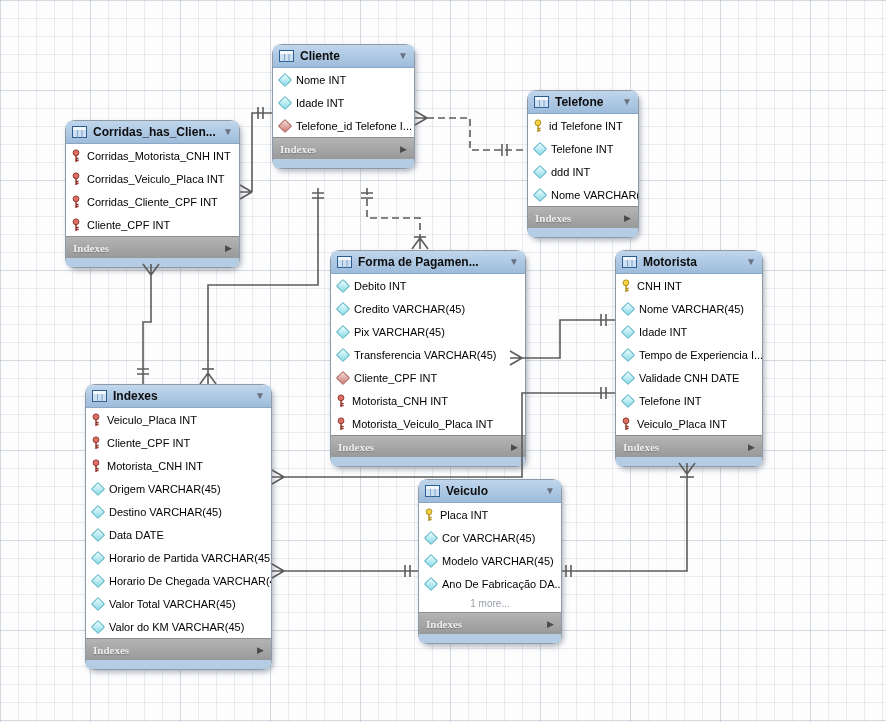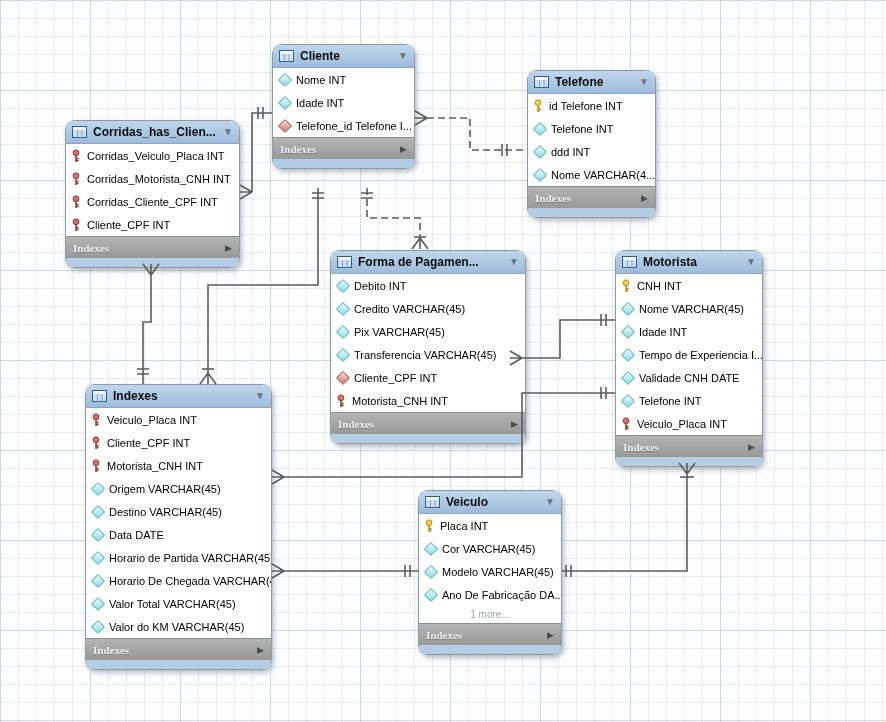--- a/index.html
+++ b/index.html
@@ -70,21 +70,21 @@
           <span>Telefone_id Telefone I...</span>
         </div>
     </div>
     <div class="tfoot">
         <span class="flabel">Indexes</span>
         <span class="farrow">▶</span>
       </div>
     <div class="tstrip"></div>
   </div>
 
-  <div class="table" style="left:527px;top:70px;width:129px">
+  <div class="table" style="left:527px;top:90px;width:112px">
     <div class="thead">
       <svg class="ticon" viewBox="0 0 15 12">
           <rect x="0.5" y="0.5" width="14" height="11" fill="#cfe0f2" stroke="#2d5e92"></rect>
           <rect x="1" y="1" width="13" height="3" fill="#f4f8fc"></rect>
           <line x1="5.5" y1="4" x2="5.5" y2="11.5" stroke="#7ba2c9"></line>
           <line x1="10" y1="4" x2="10" y2="11.5" stroke="#7ba2c9"></line>
         </svg>
       <span class="ttitle">Telefone</span>
       <span class="collapse">▼</span>
     </div>
@@ -126,28 +126,28 @@
         </svg>
       <span class="ttitle">Corridas_has_Clien...</span>
       <span class="collapse">▼</span>
     </div>
     <div class="tbody">
       <div class="trow">
           <svg class="icn keysvg" viewBox="0 0 10 14">
             <circle cx="5" cy="3.8" r="2.9" fill="#dc7066" stroke="#93382f"></circle>
             <path d="M5 6.6 V13 M5 9.4 H7.6 M5 11.6 H7.6" stroke="#93382f" stroke-width="1.5"></path>
           </svg>
+          <span>Corridas_Motorista_CNH INT</span>
+        </div>
+      <div class="trow">
+          <svg class="icn keysvg" viewBox="0 0 10 14">
+            <circle cx="5" cy="3.8" r="2.9" fill="#dc7066" stroke="#93382f"></circle>
+            <path d="M5 6.6 V13 M5 9.4 H7.6 M5 11.6 H7.6" stroke="#93382f" stroke-width="1.5"></path>
+          </svg>
           <span>Corridas_Veiculo_Placa INT</span>
-        </div>
-      <div class="trow">
-          <svg class="icn keysvg" viewBox="0 0 10 14">
-            <circle cx="5" cy="3.8" r="2.9" fill="#dc7066" stroke="#93382f"></circle>
-            <path d="M5 6.6 V13 M5 9.4 H7.6 M5 11.6 H7.6" stroke="#93382f" stroke-width="1.5"></path>
-          </svg>
-          <span>Corridas_Motorista_CNH INT</span>
         </div>
       <div class="trow">
           <svg class="icn keysvg" viewBox="0 0 10 14">
             <circle cx="5" cy="3.8" r="2.9" fill="#dc7066" stroke="#93382f"></circle>
             <path d="M5 6.6 V13 M5 9.4 H7.6 M5 11.6 H7.6" stroke="#93382f" stroke-width="1.5"></path>
           </svg>
           <span>Corridas_Cliente_CPF INT</span>
         </div>
       <div class="trow">
           <svg class="icn keysvg" viewBox="0 0 10 14">
@@ -196,20 +196,27 @@
           <span class="icn diamond red"></span>
           <span>Cliente_CPF INT</span>
         </div>
       <div class="trow">
           <svg class="icn keysvg" viewBox="0 0 10 14">
             <circle cx="5" cy="3.8" r="2.9" fill="#dc7066" stroke="#93382f"></circle>
             <path d="M5 6.6 V13 M5 9.4 H7.6 M5 11.6 H7.6" stroke="#93382f" stroke-width="1.5"></path>
           </svg>
           <span>Motorista_CNH INT</span>
         </div>
+      <div class="trow">
+          <svg class="icn keysvg" viewBox="0 0 10 14">
+            <circle cx="5" cy="3.8" r="2.9" fill="#dc7066" stroke="#93382f"></circle>
+            <path d="M5 6.6 V13 M5 9.4 H7.6 M5 11.6 H7.6" stroke="#93382f" stroke-width="1.5"></path>
+          </svg>
+          <span>Motorista_Veiculo_Placa INT</span>
+        </div>
     </div>
     <div class="tfoot">
         <span class="flabel">Indexes</span>
         <span class="farrow">▶</span>
       </div>
     <div class="tstrip"></div>
   </div>
 
   <div class="table" style="left:615px;top:250px;width:148px">
     <div class="thead">
@@ -327,21 +334,21 @@
           <span>Valor do KM VARCHAR(45)</span>
         </div>
     </div>
     <div class="tfoot">
         <span class="flabel">Indexes</span>
         <span class="farrow">▶</span>
       </div>
     <div class="tstrip"></div>
   </div>
 
-  <div class="table" style="left:418px;top:490px;width:144px">
+  <div class="table" style="left:418px;top:479px;width:144px">
     <div class="thead">
       <svg class="ticon" viewBox="0 0 15 12">
           <rect x="0.5" y="0.5" width="14" height="11" fill="#cfe0f2" stroke="#2d5e92"></rect>
           <rect x="1" y="1" width="13" height="3" fill="#f4f8fc"></rect>
           <line x1="5.5" y1="4" x2="5.5" y2="11.5" stroke="#7ba2c9"></line>
           <line x1="10" y1="4" x2="10" y2="11.5" stroke="#7ba2c9"></line>
         </svg>
       <span class="ttitle">Veiculo</span>
       <span class="collapse">▼</span>
     </div>

